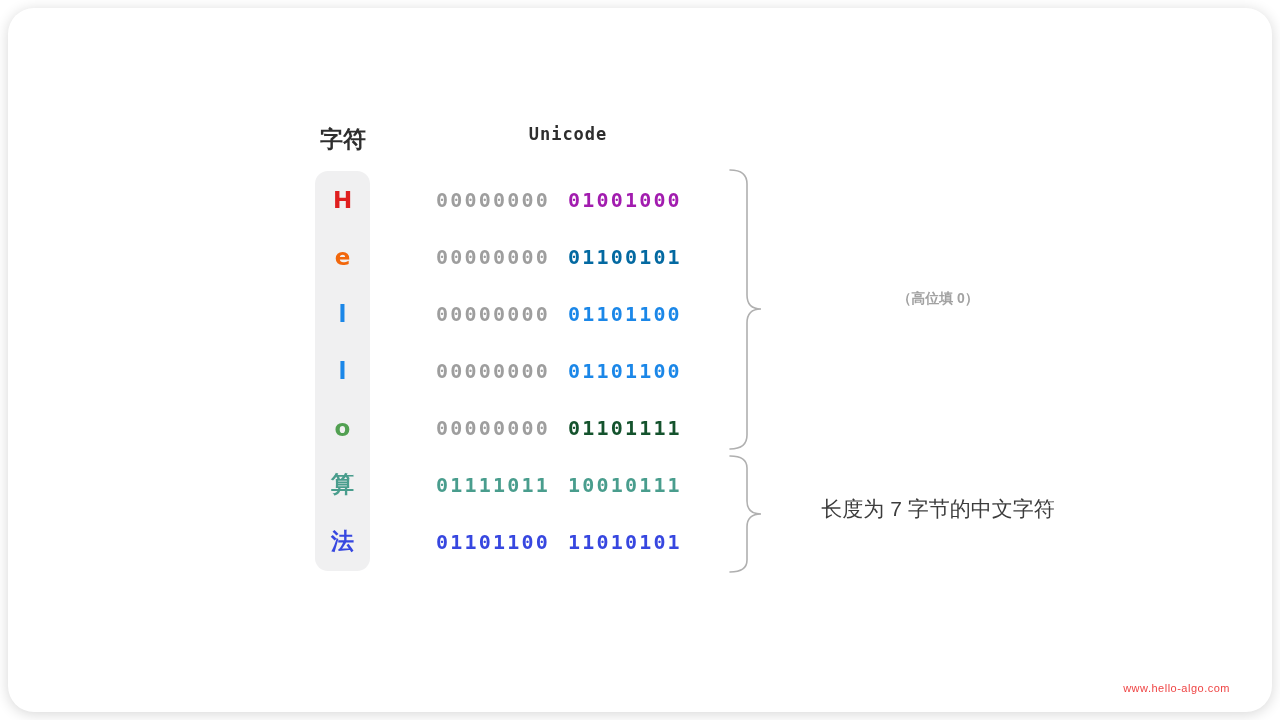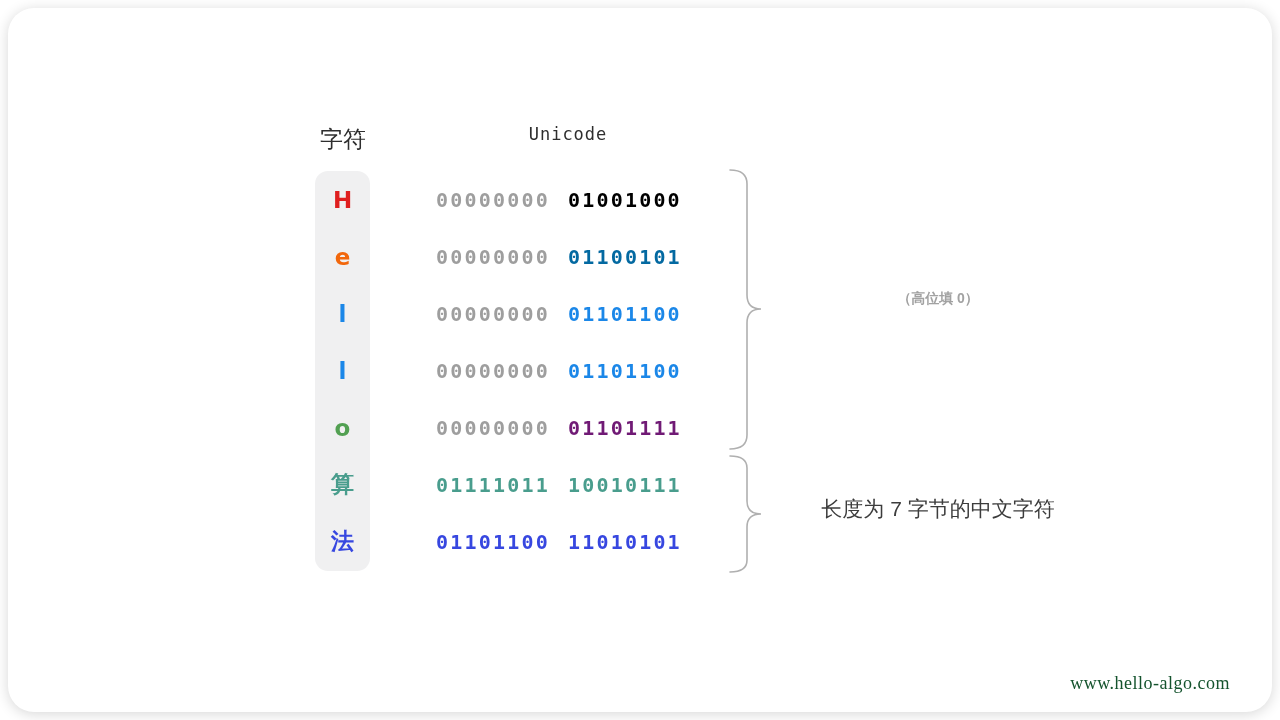--- a/index.html
+++ b/index.html
@@ -19,21 +19,21 @@
     left: 8px;
     top: 8px;
     width: 1264px;
     height: 704px;
     background: #ffffff;
     border-radius: 26px;
     box-shadow: 0 2px 14px rgba(0,0,0,0.16);
   }
   .col-header {
     position: absolute;
-    font-weight: normal;
+    font-weight: bold;
     color: #2e2e2e;
     text-align: center;
   }
   .char-header {
     left: 299px;
     top: 116px;
     width: 72px;
     font-size: 23px;
   }
   .unicode-header {
@@ -107,42 +107,42 @@
     color: #a2a2a2;
     font-weight: bold;
     line-height: 28px;
   }
   .anno-1byte { top: 268px; }
   .anno-2byte { top: 487px; }
   .footer-url {
     position: absolute;
     right: 42px;
     bottom: 18px;
-    font-family: Liberation Serif, serif;
-    font-size: 18px;
-    color: #14532d;
+    font-family: Liberation Sans, sans-serif;
+    font-size: 11px;
+    color: #ef4444;
     letter-spacing: 0.5px;
   }
 </style>
 </head>
 <body>
 
 <div class="canvas">
   <div class="card">
 
     <div class="col-header char-header">字符</div>
     <div class="col-header unicode-header">Unicode</div>
 
     <div class="char-pill"></div>
 
     <div class="row row-0">
       <div class="char-cell" style="color: rgb(223, 31, 31);">H</div>
       <div class="bits">
         <span style="color: rgb(158, 158, 158);">00000000</span>
-        <span style="color: #000000;">01001000</span>
+        <span style="color: #a21caf;">01001000</span>
       </div>
     </div>
 
     <div class="row row-1">
       <div class="char-cell" style="color: rgb(242, 103, 12);">e</div>
       <div class="bits">
         <span style="color: rgb(158, 158, 158);">00000000</span>
         <span style="color: #0369a1;">01100101</span>
       </div>
     </div>
@@ -160,21 +160,21 @@
       <div class="bits">
         <span style="color: rgb(158, 158, 158);">00000000</span>
         <span style="color: rgb(27, 135, 232);">01101100</span>
       </div>
     </div>
 
     <div class="row row-4">
       <div class="char-cell" style="color: rgb(82, 160, 82);">o</div>
       <div class="bits">
         <span style="color: rgb(158, 158, 158);">00000000</span>
-        <span style="color: #701a75;">01101111</span>
+        <span style="color: #14532d;">01101111</span>
       </div>
     </div>
 
     <div class="row row-5">
       <div class="char-cell" style="color: rgb(73, 157, 141);">算</div>
       <div class="bits">
         <span style="color: rgb(73, 157, 141);">01111011</span>
         <span style="color: rgb(73, 157, 141);">10010111</span>
       </div>
     </div>

